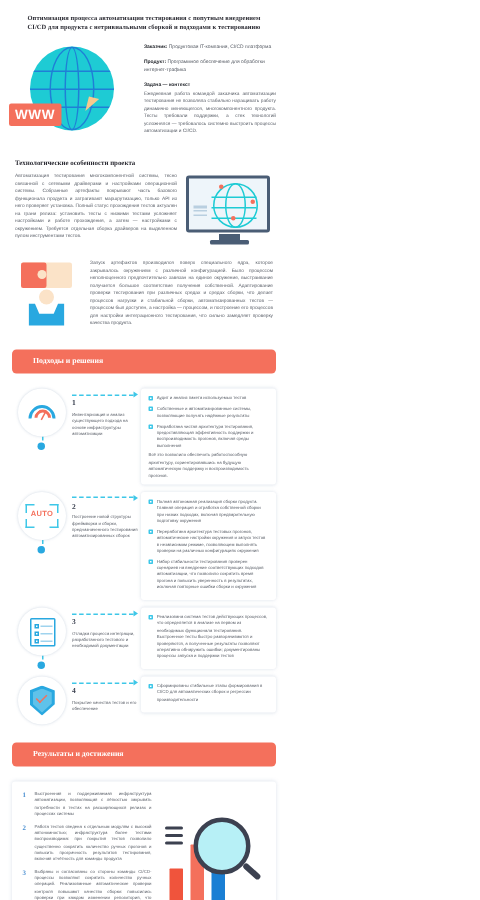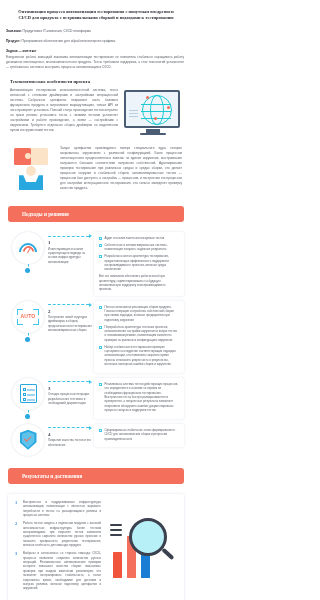--- a/index.html
+++ b/index.html
@@ -155,20 +155,33 @@
            border-radius:2px; transform:rotate(42deg); }
 </style>
 </head>
 <body>
 
 <div class="page">
 
   <div class="hero-title">Оптимизация процесса автоматизации тестирования с попутным внедрением CI/CD для продукта с нетривиальными сборкой и подходами к тестированию</div>
 
   <div class="hero-row">
+    <div class="hero-art">
+      <div class="globe-wrap">
+        <div class="globe">
+          <div class="mer"></div>
+            <div class="mer mer2"></div>
+          <div class="lat l1"></div>
+            <div class="lat l2"></div>
+            <div class="lat l3"></div>
+        </div>
+      </div>
+      <div class="www-badge">WWW</div>
+      <div class="cursor"></div>
+    </div>
 
     <div class="hero-text">
       <div class="kv">
         <b>Заказчик:</b>
         <span>Продуктовая IT-компания, CI/CD платформа</span>
       </div>
       <div class="kv">
         <b>Продукт:</b>
         <span>Программное обеспечение для обработки интернет-трафика</span>
       </div>

